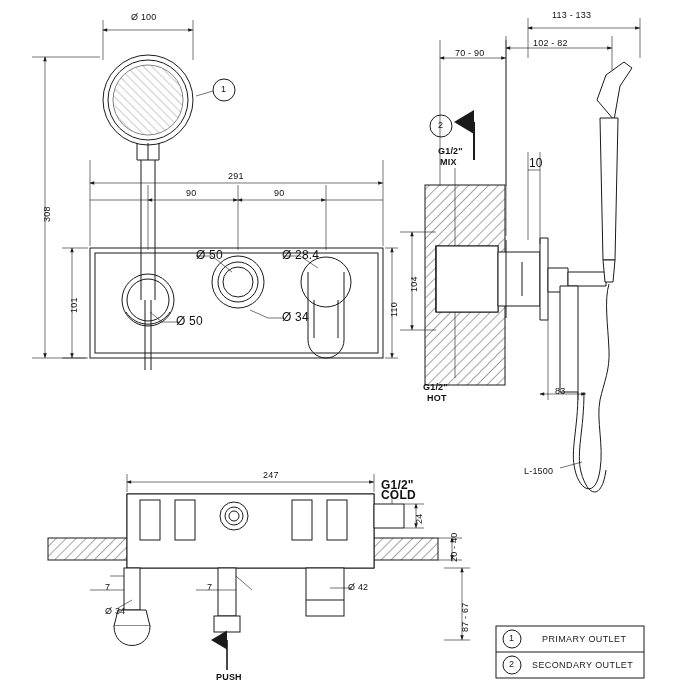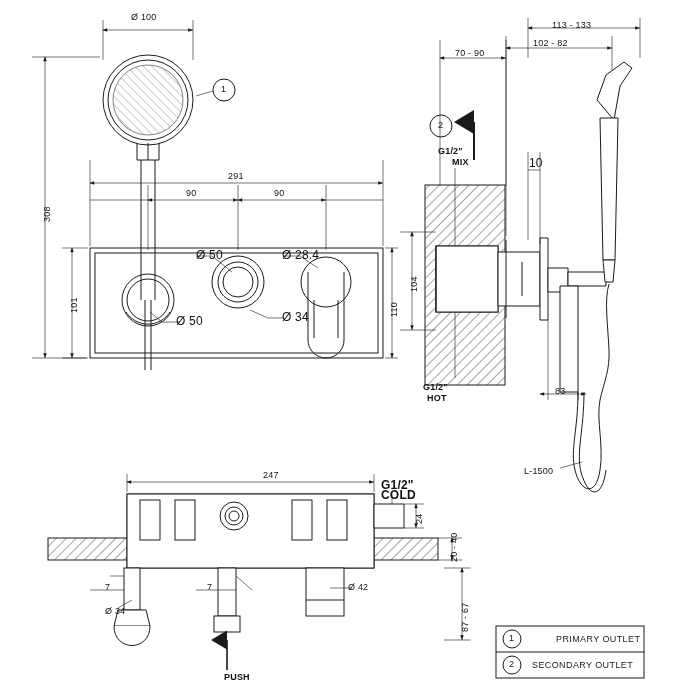--- a/index.html
+++ b/index.html
@@ -318,43 +318,43 @@
   <div class="lbl" style="left:186px; top:188px;">90</div>
   <div class="lbl" style="left:274px; top:188px;">90</div>
   <div class="lbl vert" style="left:69px; top:313px;">101</div>
   <div class="lbl vert" style="left:389px; top:317px;">110</div>
   <div class="lbl small" style="left:196px; top:248px;">Ø 50</div>
   <div class="lbl small" style="left:282px; top:248px;">Ø 28.4</div>
   <div class="lbl small" style="left:176px; top:314px;">Ø 50</div>
   <div class="lbl small" style="left:282px; top:310px;">Ø 34</div>
   <div class="lbl" style="left:221px; top:84px;">1</div>
 
-  <div class="lbl" style="left:552px; top:20px;">113 - 133</div>
+  <div class="lbl" style="left:552px; top:10px;">113 - 133</div>
   <div class="lbl" style="left:533px; top:38px;">102 - 82</div>
   <div class="lbl" style="left:455px; top:40px;margin-top:8px;">70 - 90</div>
   <div class="lbl vert" style="left:409px; top:292px;">104</div>
   <div class="lbl small" style="left:529px; top:156px;">10</div>
   <div class="lbl" style="left:555px; top:386px;">83</div>
   <div class="lbl bold" style="left:438px; top:146px;">G1/2"</div>
-  <div class="lbl bold" style="left:440px; top:157px;padding-left:12px;">MIX</div>
+  <div class="lbl bold" style="left:440px; top:157px;">MIX</div>
   <div class="lbl bold" style="left:423px; top:382px;">G1/2"</div>
   <div class="lbl bold" style="left:427px; top:393px;">HOT</div>
   <div class="lbl" style="left:524px; top:466px;">L-1500</div>
   <div class="lbl" style="left:438px; top:120px;">2</div>
 
   <div class="lbl" style="left:239px; top:470px;margin-left:24px;">247</div>
   <div class="lbl bold small" style="left:381px; top:478px;">G1/2"</div>
   <div class="lbl bold small" style="left:381px; top:488px;">COLD</div>
   <div class="lbl vert" style="left:414px; top:524px;">24</div>
   <div class="lbl vert" style="left:449px; top:562px;">20 - 40</div>
   <div class="lbl vert" style="left:460px; top:632px;">87 - 67</div>
   <div class="lbl" style="left:348px; top:582px;">Ø 42</div>
   <div class="lbl" style="left:105px; top:606px;">Ø 34</div>
   <div class="lbl" style="left:105px; top:582px;">7</div>
   <div class="lbl" style="left:207px; top:582px;">7</div>
-  <div class="lbl bold" style="left:224px; top:672px;">PUSH</div>
+  <div class="lbl bold" style="left:216px; top:672px;">PUSH</div>
 
   <div class="legend-txt" style="left:509px; top:633px;">1</div>
-  <div class="legend-txt" style="left:556px; top:634px;">PRIMARY  OUTLET</div>
+  <div class="legend-txt" style="left:542px; top:634px;">PRIMARY  OUTLET</div>
   <div class="legend-txt" style="left:509px; top:659px;">2</div>
   <div class="legend-txt" style="left:532px; top:660px;">SECONDARY  OUTLET</div>
 
 </div>
 
 </body></html>

